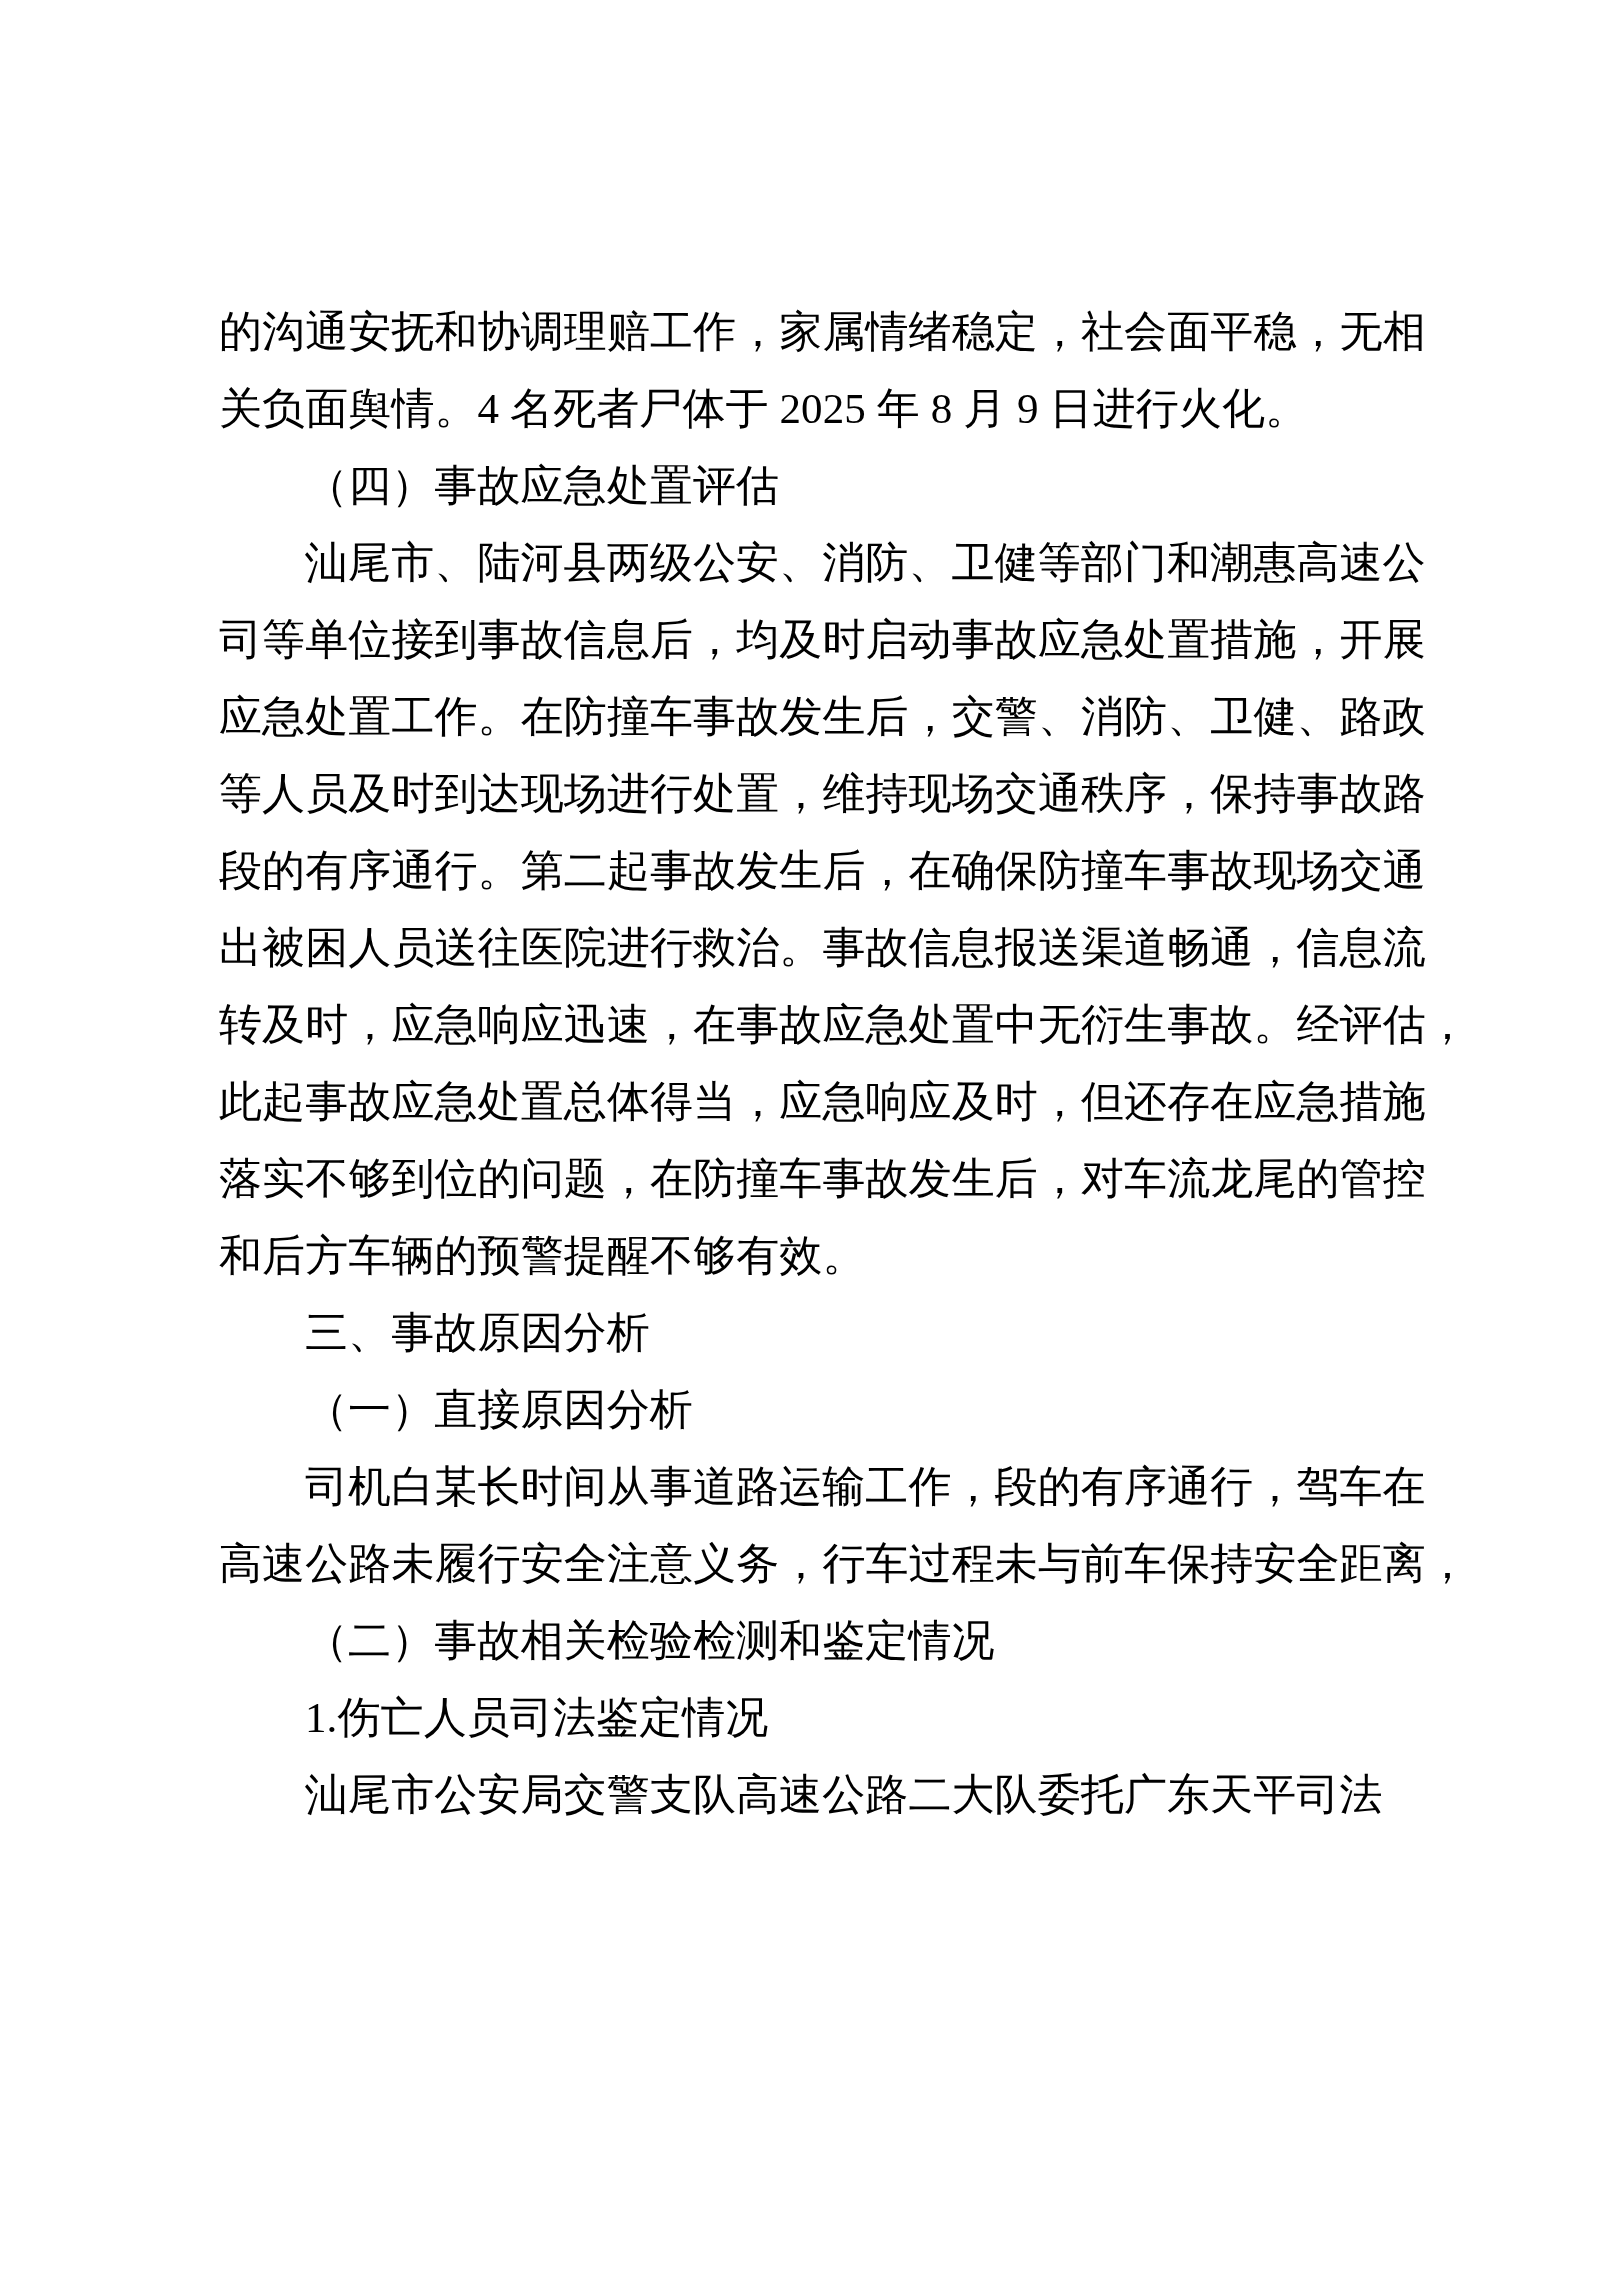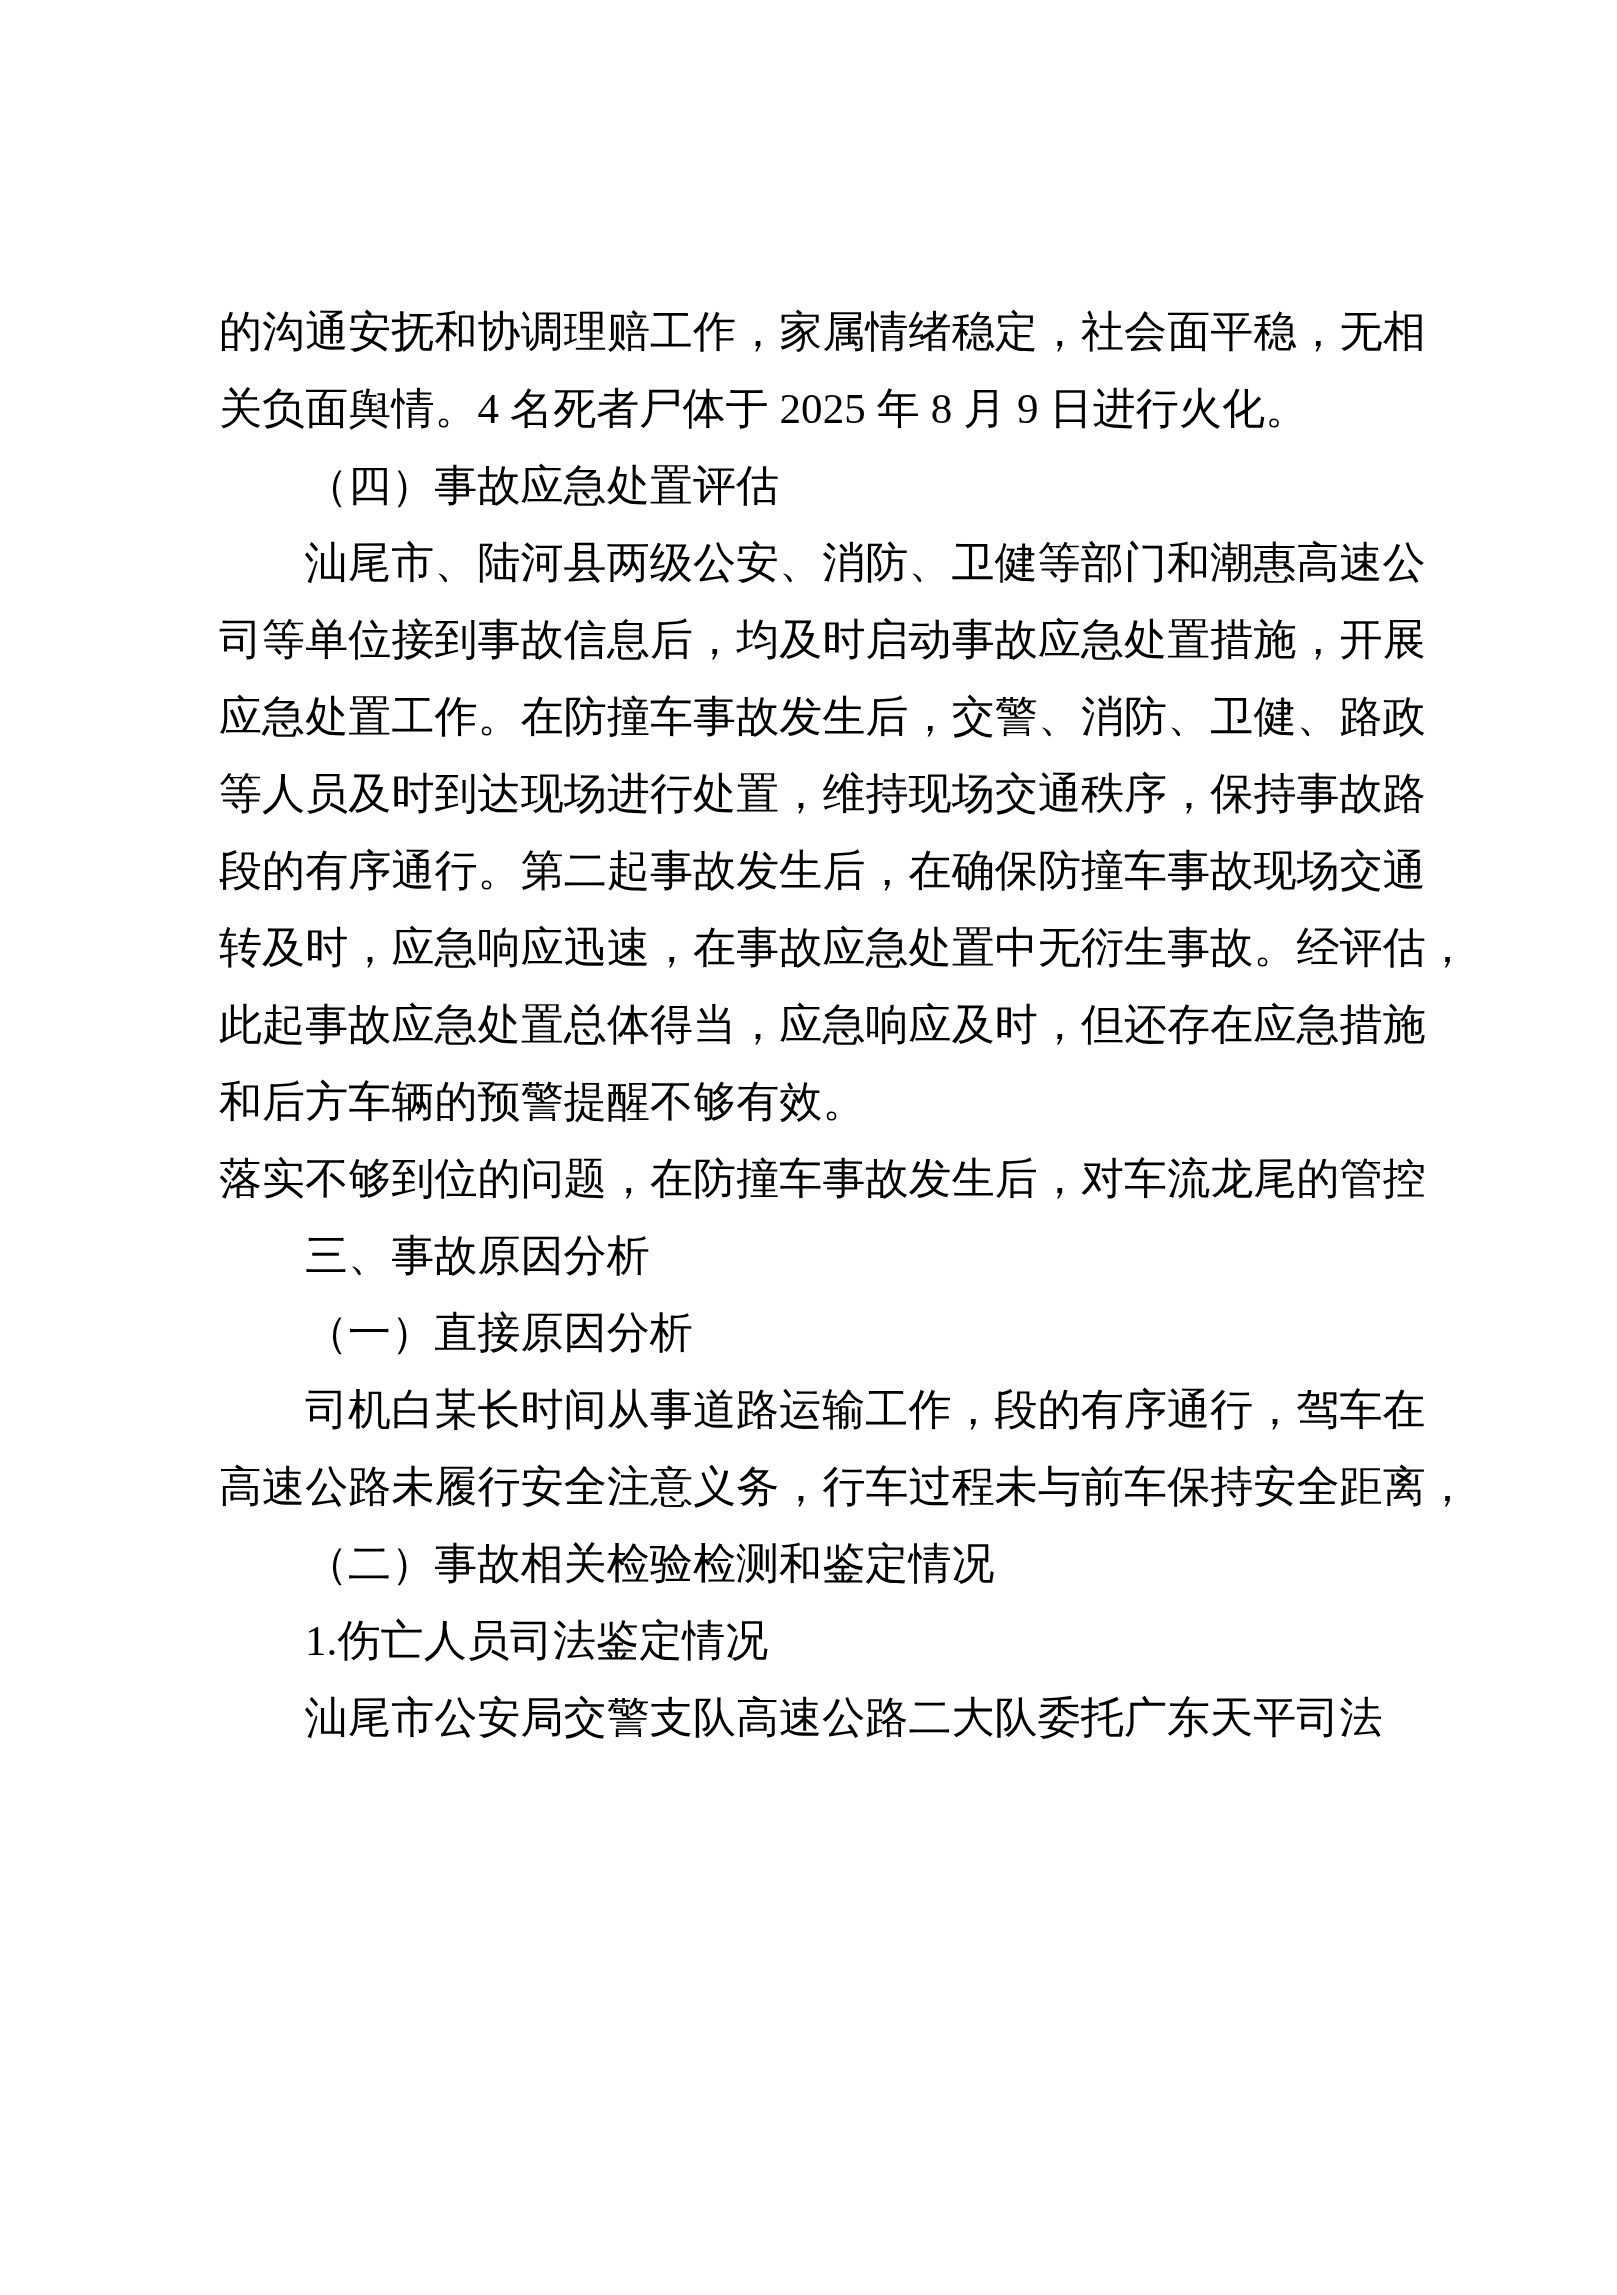--- a/index.html
+++ b/index.html
@@ -49,24 +49,25 @@
 <div class="page">
   <div class="text-block">
       <div class="line">的沟通安抚和协调理赔工作，家属情绪稳定，社会面平稳，无相</div>
       <div class="line">关负面舆情。4 名死者尸体于 2025 年 8 月 9 日进行火化。</div>
       <div class="line indent">（四）事故应急处置评估</div>
       <div class="line indent">汕尾市、陆河县两级公安、消防、卫健等部门和潮惠高速公</div>
       <div class="line">司等单位接到事故信息后，均及时启动事故应急处置措施，开展</div>
       <div class="line">应急处置工作。在防撞车事故发生后，交警、消防、卫健、路政</div>
       <div class="line">等人员及时到达现场进行处置，维持现场交通秩序，保持事故路</div>
       <div class="line">段的有序通行。第二起事故发生后，在确保防撞车事故现场交通</div>
+      <div class="line">出被困人员送往医院进行救治。事故信息报送渠道畅通，信息流</div>
       <div class="line">转及时，应急响应迅速，在事故应急处置中无衍生事故。经评估，</div>
       <div class="line">此起事故应急处置总体得当，应急响应及时，但还存在应急措施</div>
+      <div class="line">落实不够到位的问题，在防撞车事故发生后，对车流龙尾的管控</div>
       <div class="line">和后方车辆的预警提醒不够有效。</div>
-      <div class="line">落实不够到位的问题，在防撞车事故发生后，对车流龙尾的管控</div>
       <div class="line indent bold">三、事故原因分析</div>
       <div class="line indent">（一）直接原因分析</div>
       <div class="line indent">司机白某长时间从事道路运输工作，段的有序通行，驾车在</div>
       <div class="line">高速公路未履行安全注意义务，行车过程未与前车保持安全距离，</div>
       <div class="line indent">（二）事故相关检验检测和鉴定情况</div>
       <div class="line indent bold">1.伤亡人员司法鉴定情况</div>
       <div class="line indent">汕尾市公安局交警支队高速公路二大队委托广东天平司法</div>
     </div>
   <div class="page-number">– 17 –</div>
 </div>

